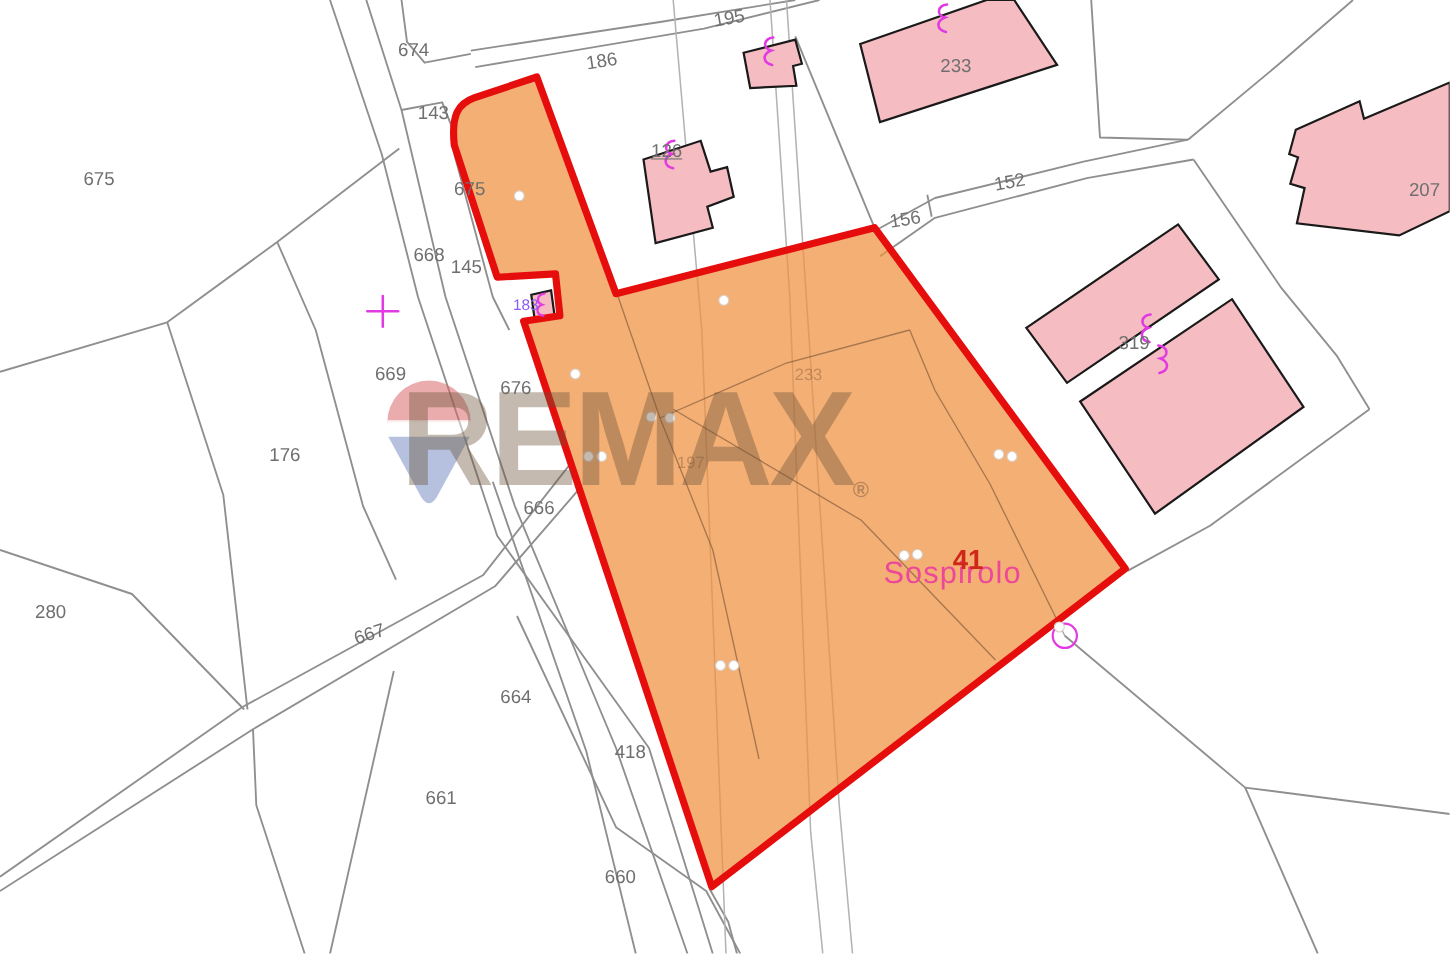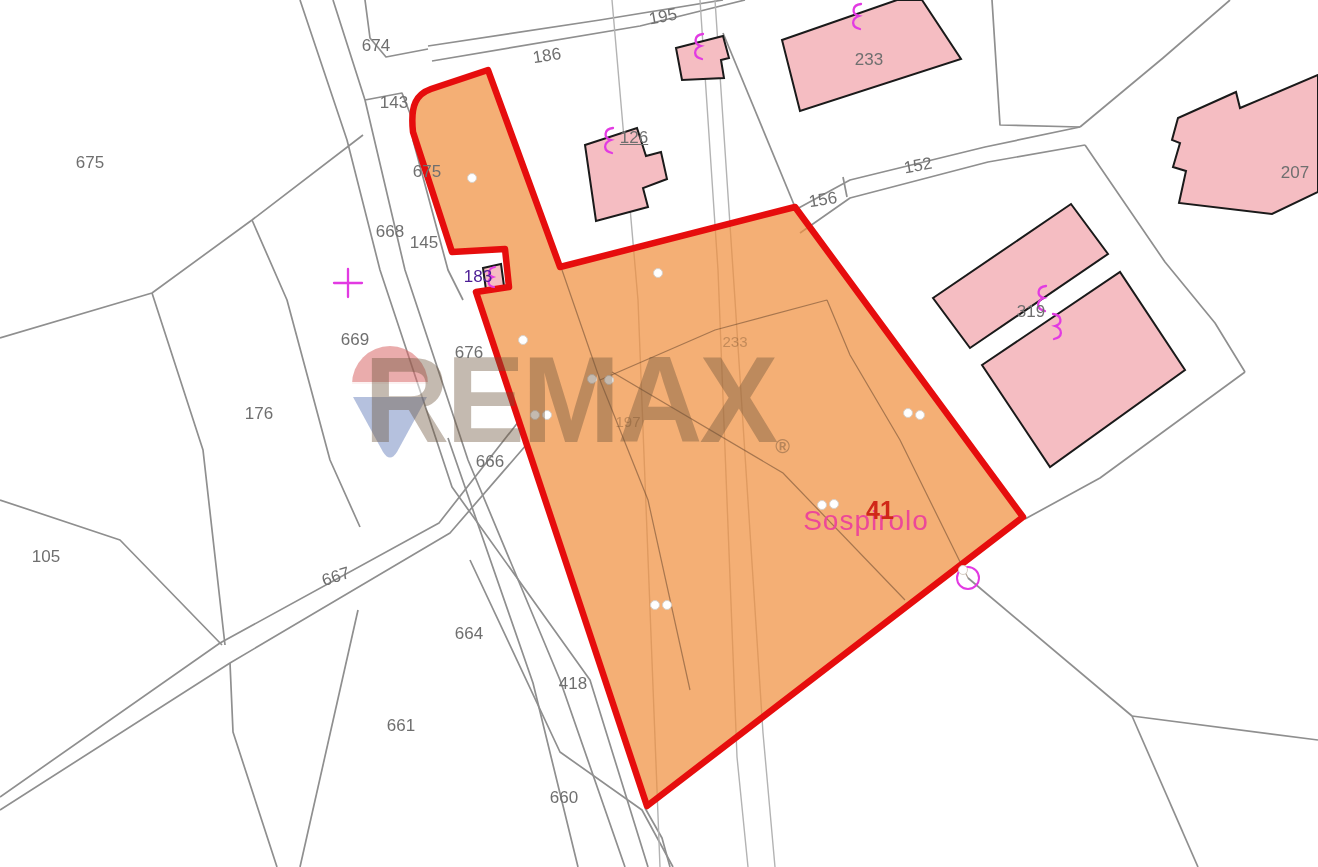--- a/index.html
+++ b/index.html
@@ -2,21 +2,21 @@
 <html><head>
 <meta charset="utf-8">
 <style>
   html,body{margin:0;padding:0;background:#ffffff;}
   #stage{position:relative;width:1318px;height:867px;overflow:hidden;background:#ffffff;
          font-family:"Liberation Sans",sans-serif;}
   #geom{position:absolute;left:0;top:0;}
   #labels{position:absolute;left:0;top:0;width:100%;height:100%;pointer-events:none;}
   .lbl{position:absolute;white-space:nowrap;}
   .lbl.parcel{font-size:17px;color:#6f6f6f;}
-  .lbl.small{font-size:17px;color:#4c1d95;}
+  .lbl.small{font-size:14px;color:#8b5cf6;}
   .lbl.faint{font-size:15px;color:rgba(115,78,45,.38);}
   .lbl.place{font-size:28px;color:#ec4899;letter-spacing:1px;}
   .lbl.highlight{font-size:25px;font-weight:bold;color:#d02818;}
   #watermark{position:absolute;left:360px;top:330px;display:flex;align-items:flex-end;
              pointer-events:none;}
   #wm-text{font-size:118px;font-weight:bold;letter-spacing:-3px;line-height:1;
            color:rgba(108,82,58,.40);transform:scaleY(1.04);margin-left:4px;margin-top:10px;}
   #wm-reg{font-size:20px;font-weight:bold;color:rgba(108,82,58,.45);margin-top:18px;}
 </style>
 </head>
@@ -126,33 +126,33 @@
     <span id="wm-reg">®</span>
   </div>
 
   <div id="labels">
       <div class="lbl parcel" style="left: 334px; top: 46px; transform: translate(-50%, -50%); margin-left: 42px;">674</div>
       <div class="lbl parcel" style="left: 394px; top: 71px; transform: translate(-50%, -50%); margin-top: 32px;">143</div>
       <div class="lbl parcel" style="left: 547px; top: 56px; transform: translate(-50%, -50%) rotate(-9deg);">186</div>
       <div class="lbl parcel" style="left: 663px; top: 17px; transform: translate(-50%, -50%) rotate(-10deg);">195</div>
       <div class="lbl parcel" style="left: 90px; top: 163px; transform: translate(-50%, -50%);">675</div>
       <div class="lbl parcel" style="left: 427px; top: 172px; transform: translate(-50%, -50%);">675</div>
-      <div class="lbl parcel" style="left: 634px; top: 138px; transform: translate(-50%, -50%); text-decoration: underline;">126</div>
+      <div class="lbl parcel" style="left: 606px; top: 138px; transform: translate(-50%, -50%); text-decoration: underline;">126</div>
       <div class="lbl parcel" style="left: 869px; top: 60px; transform: translate(-50%, -50%);">233</div>
       <div class="lbl parcel" style="left: 918px; top: 166px; transform: translate(-50%, -50%) rotate(-10deg);">152</div>
       <div class="lbl parcel" style="left: 823px; top: 200px; transform: translate(-50%, -50%) rotate(-9deg);">156</div>
       <div class="lbl parcel" style="left: 1295px; top: 173px; transform: translate(-50%, -50%);">207</div>
       <div class="lbl parcel" style="left: 1031px; top: 312px; transform: translate(-50%, -50%);">319</div>
       <div class="lbl parcel" style="left: 390px; top: 232px; transform: translate(-50%, -50%); text-align: center;">668</div>
       <div class="lbl parcel" style="left: 424px; top: 243px; transform: translate(-50%, -50%);">145</div>
       <div class="lbl small" style="left: 478px; top: 277px; transform: translate(-50%, -50%);">183</div>
       <div class="lbl parcel" style="left: 355px; top: 340px; transform: translate(-50%, -50%);">669</div>
       <div class="lbl parcel" style="left: 469px; top: 353px; transform: translate(-50%, -50%);">676</div>
       <div class="lbl parcel" style="left: 259px; top: 414px; transform: translate(-50%, -50%);">176</div>
-      <div class="lbl parcel" style="left: 46px; top: 557px; transform: translate(-50%, -50%);">105</div>
+      <div class="lbl parcel" style="left: 46px; top: 557px; transform: translate(-50%, -50%);">280</div>
       <div class="lbl parcel" style="left: 490px; top: 462px; transform: translate(-50%, -50%);">666</div>
       <div class="lbl parcel" style="left: 336px; top: 577px; transform: translate(-50%, -50%) rotate(-18deg);">667</div>
       <div class="lbl parcel" style="left: 469px; top: 586px; transform: translate(-50%, -50%); margin-top: 48px;">664</div>
       <div class="lbl parcel" style="left: 573px; top: 684px; transform: translate(-50%, -50%);">418</div>
       <div class="lbl parcel" style="left: 401px; top: 726px; transform: translate(-50%, -50%);">661</div>
       <div class="lbl parcel" style="left: 564px; top: 798px; transform: translate(-50%, -50%);">660</div>
       <div class="lbl faint" style="left: 735px; top: 341px; transform: translate(-50%, -50%);">233</div>
       <div class="lbl faint" style="left: 628px; top: 421px; transform: translate(-50%, -50%);">197</div>
       <div class="lbl place" style="left: 866px; top: 521px; transform: translate(-50%, -50%);">Sospirolo</div>
       <div class="lbl highlight" style="left: 880px; top: 510px; transform: translate(-50%, -50%);">41</div>

